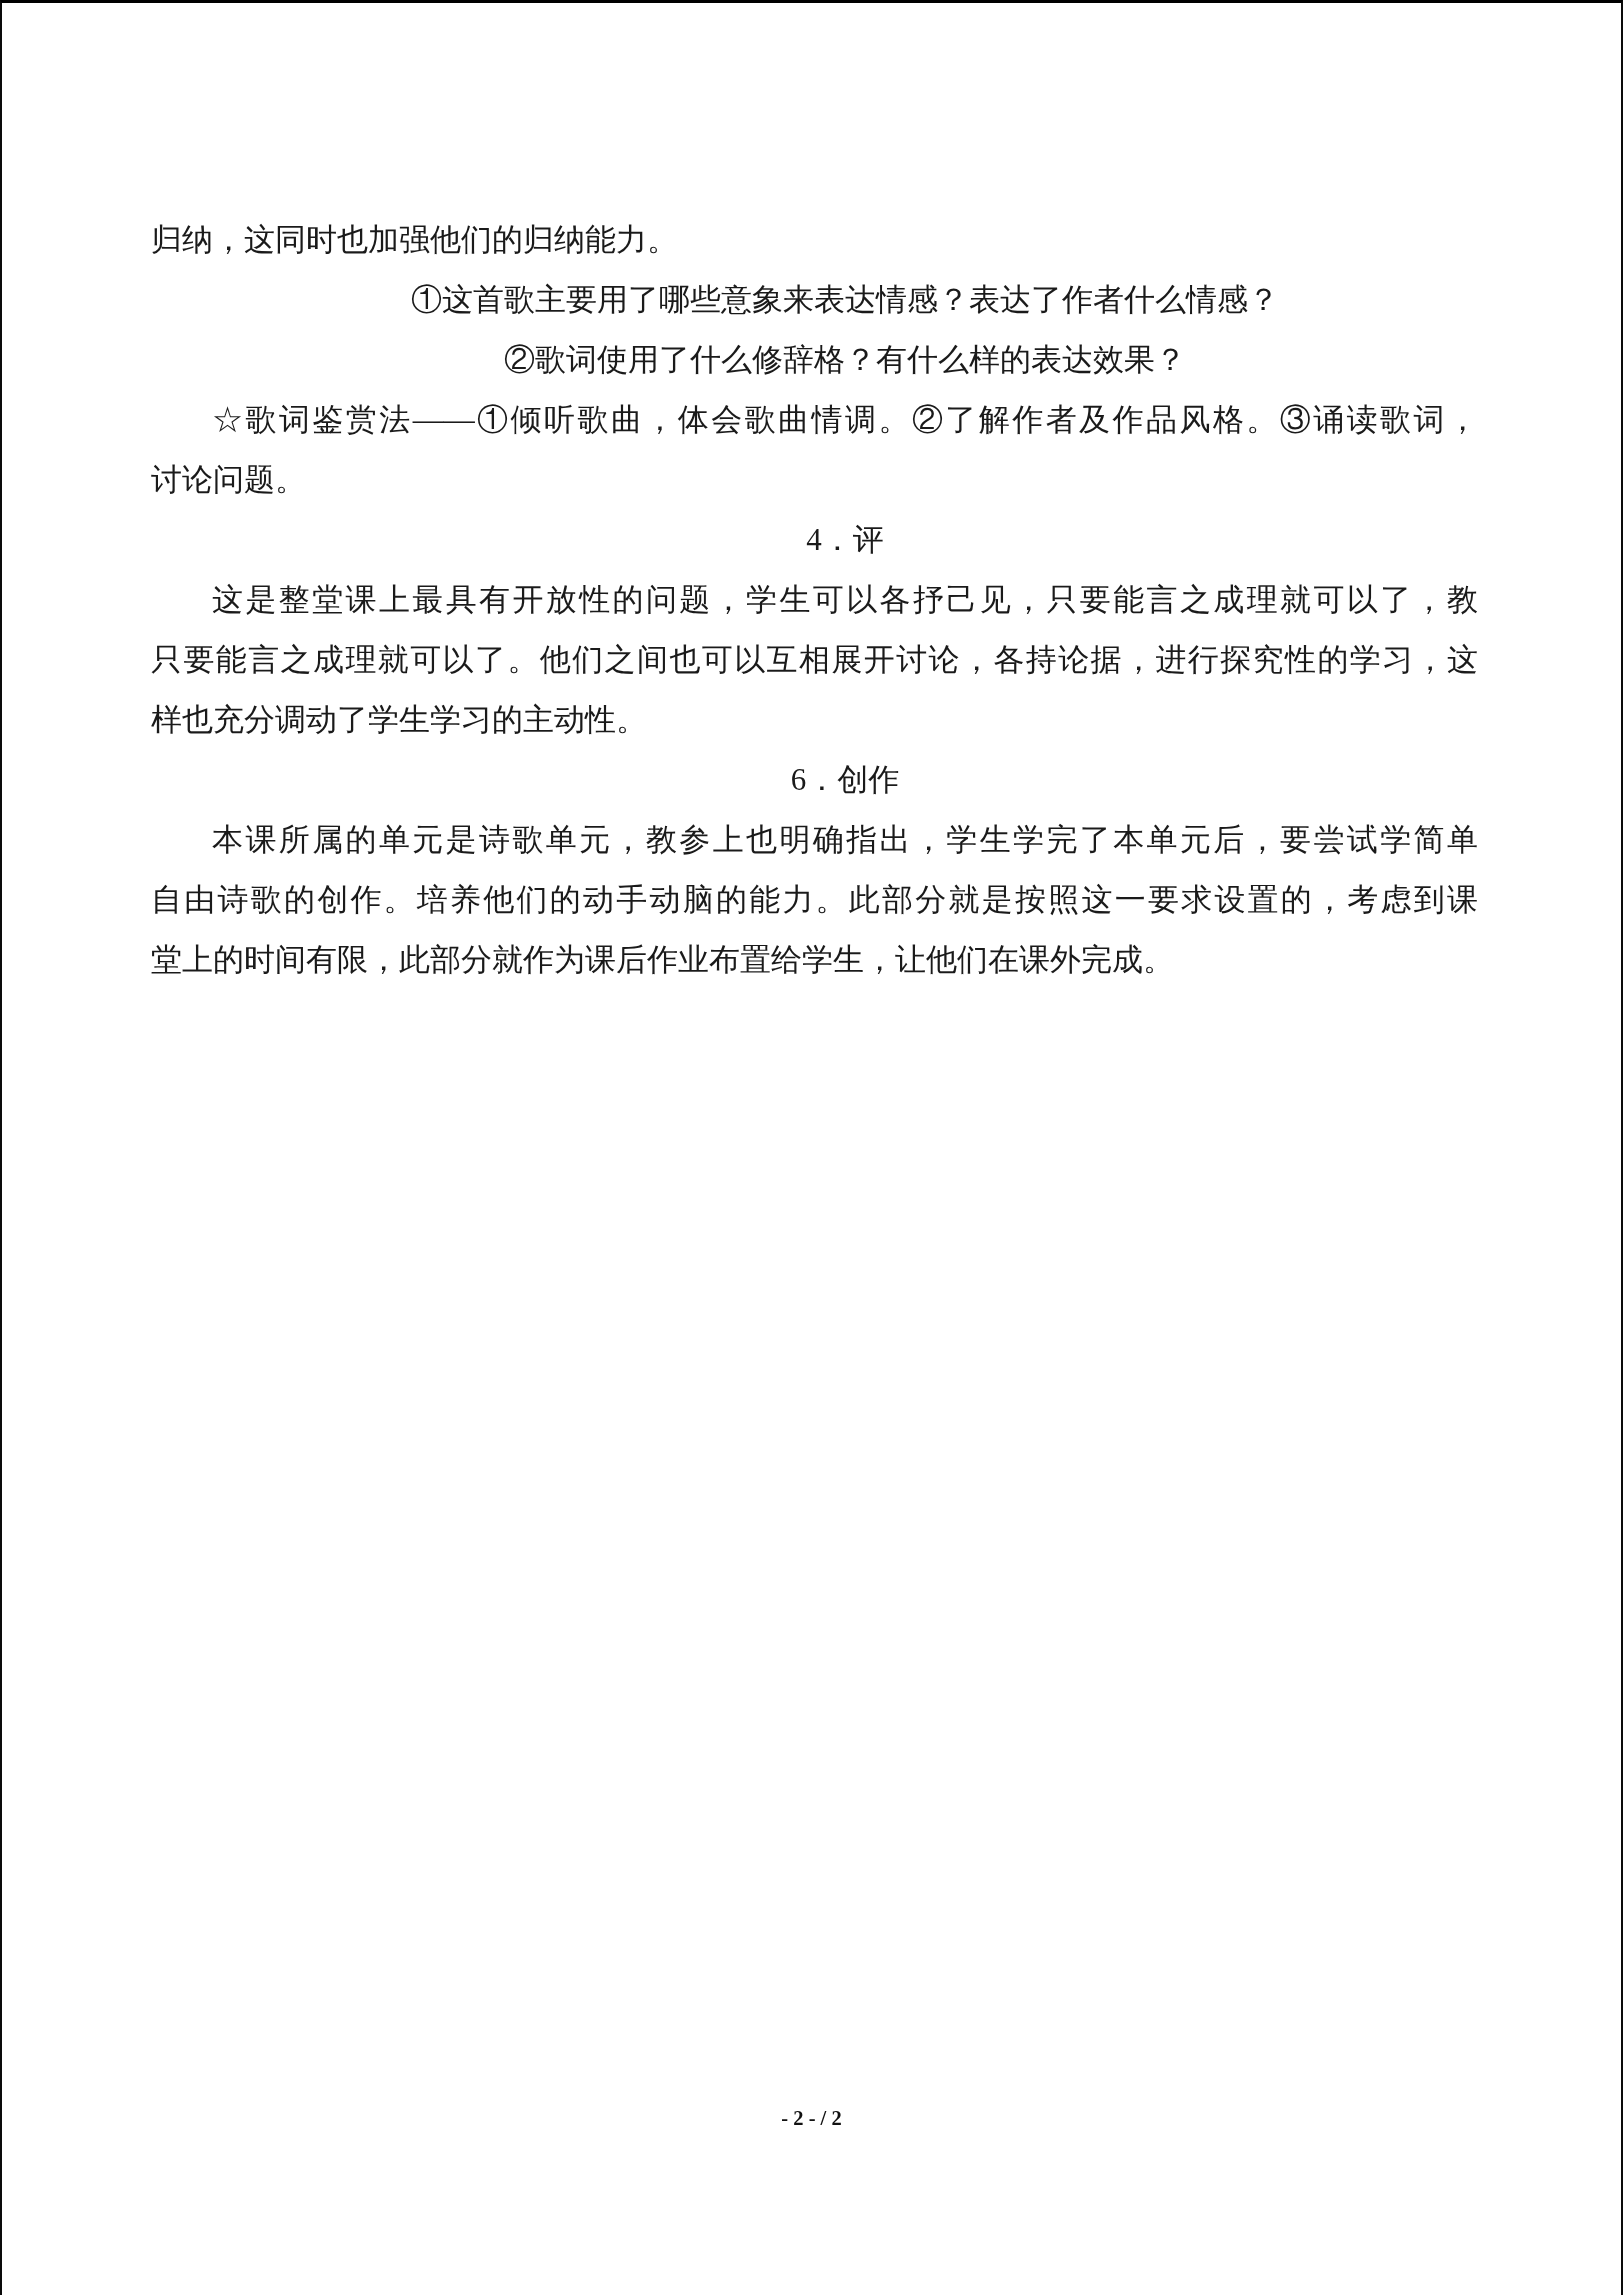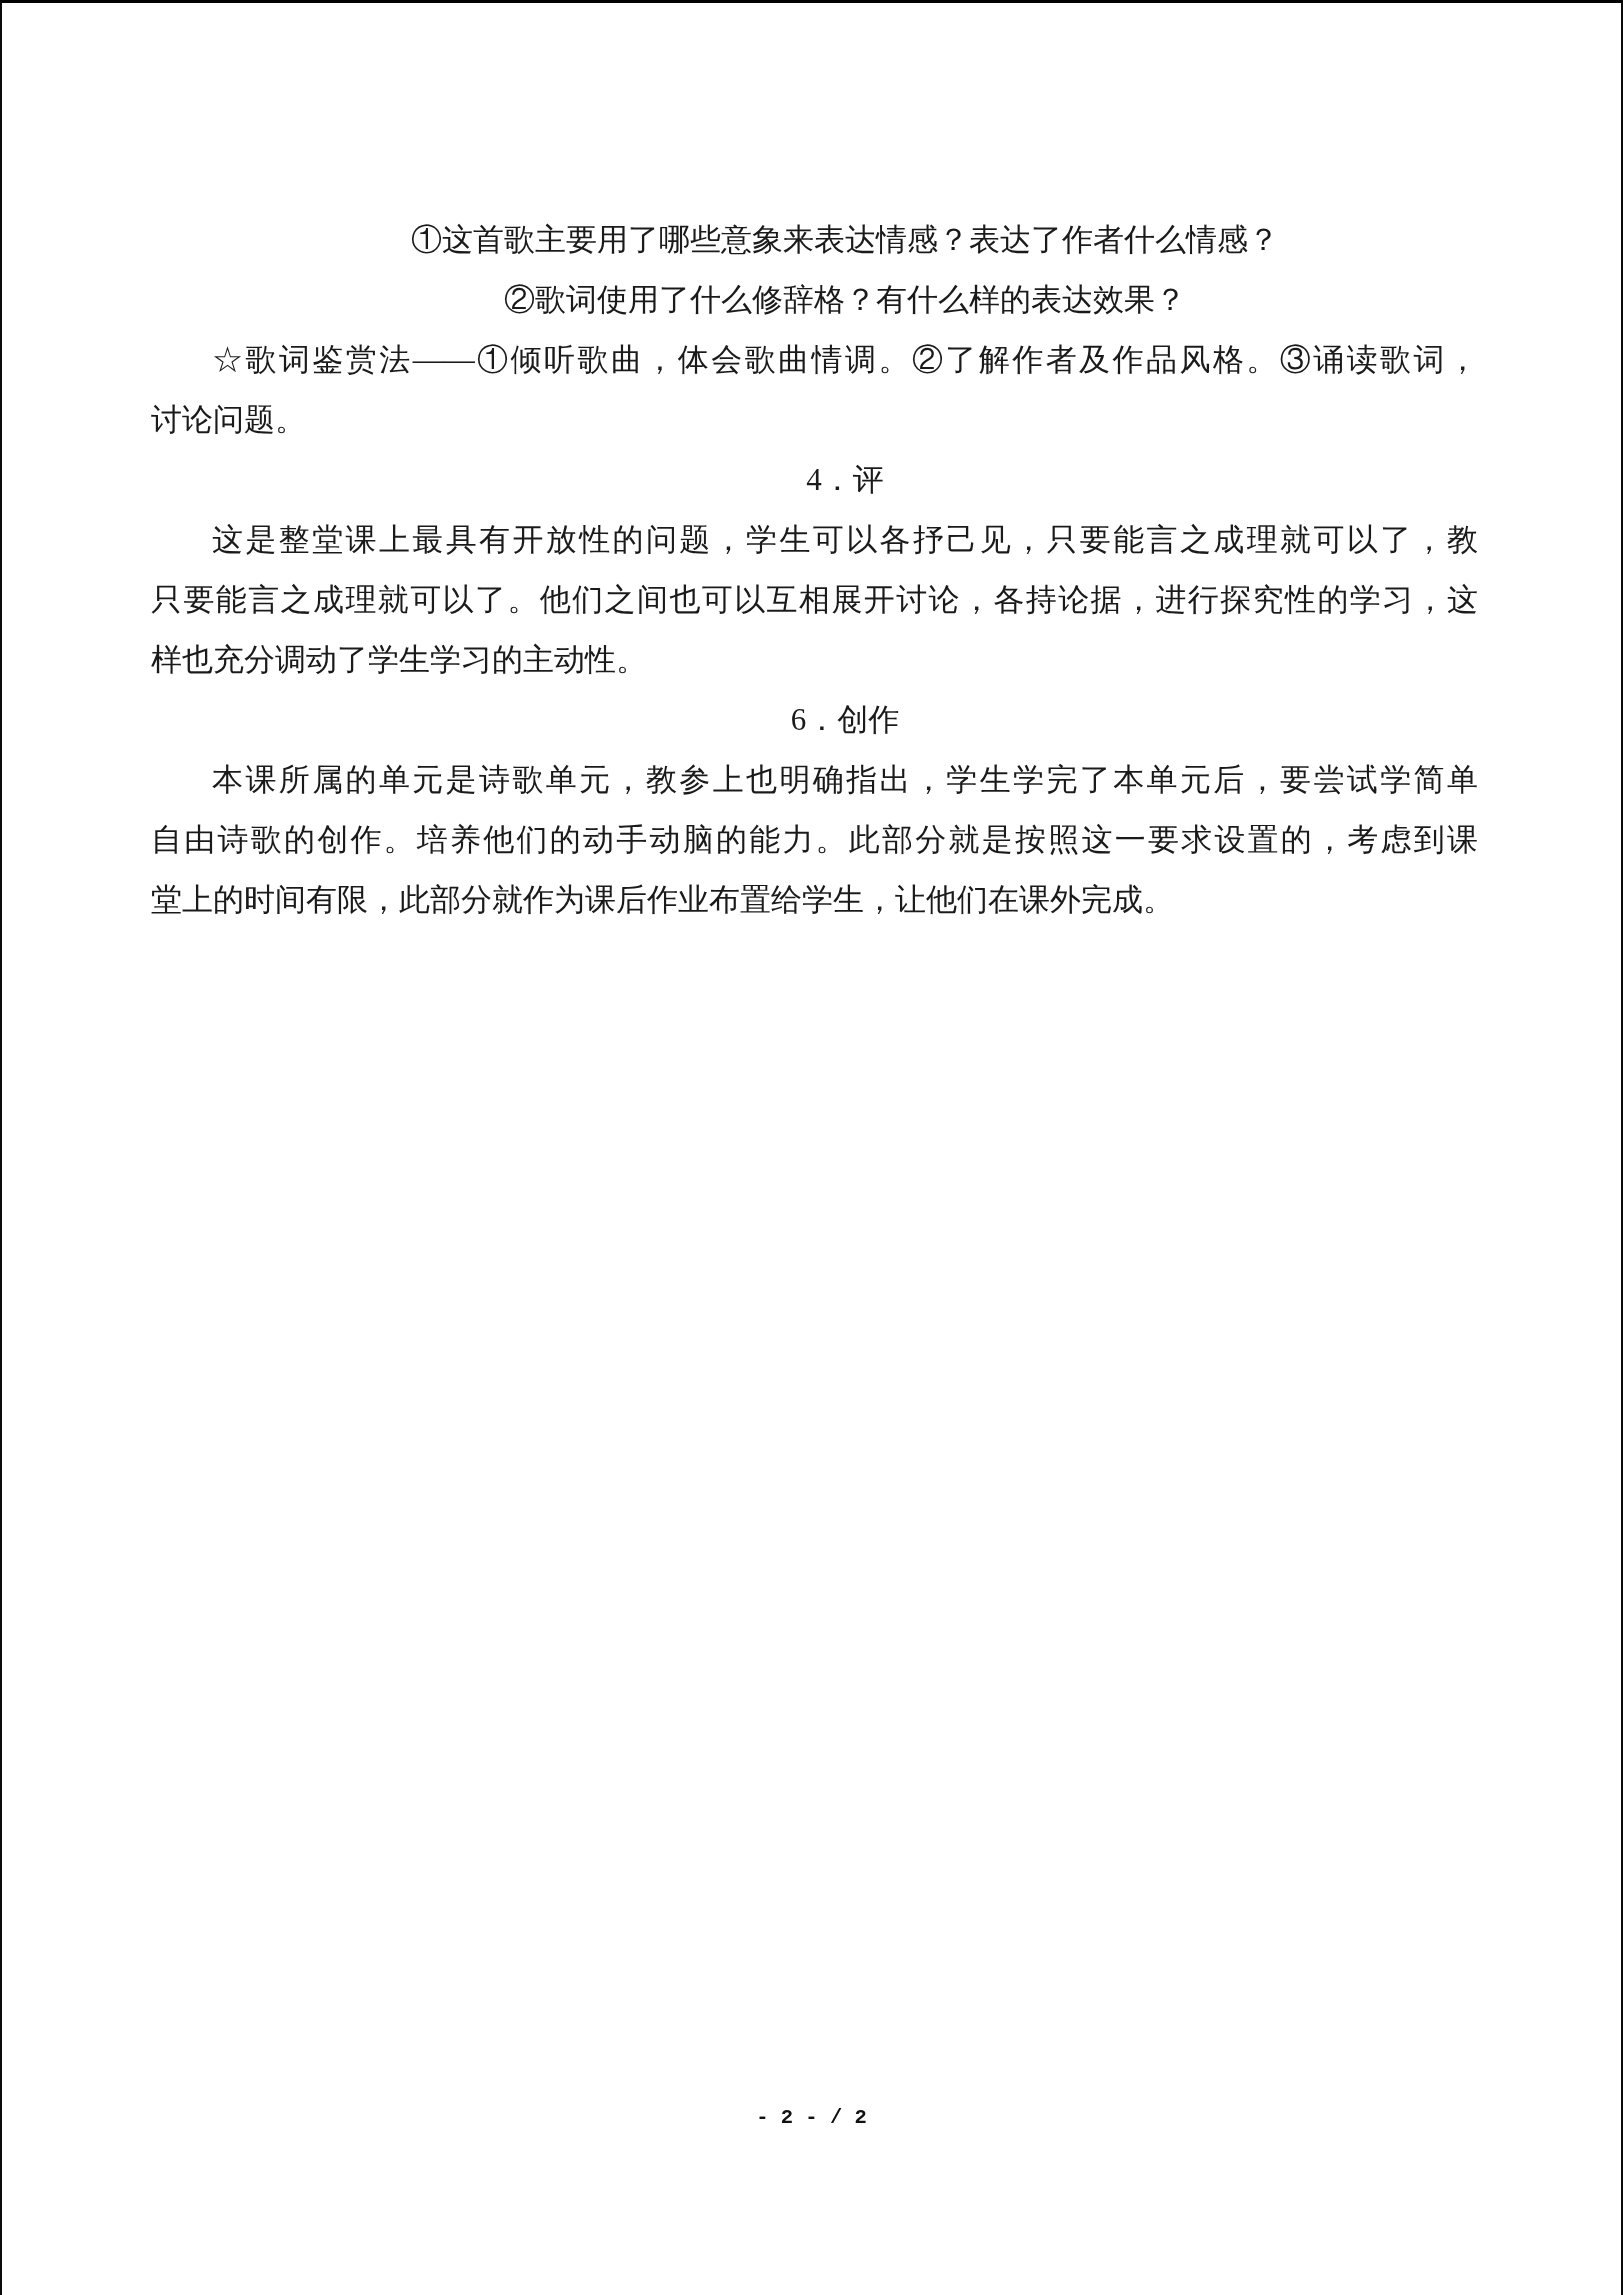--- a/index.html
+++ b/index.html
@@ -42,31 +42,32 @@
     text-justify: inter-character;
   }
   .footer {
     position: absolute;
     top: 2098px;
     left: 0;
     width: 100%;
     height: 34px;
     line-height: 34px;
     text-align: center;
-    font-family: Liberation Mono, monospace;
+    font-family: Liberation Serif, serif;
     font-weight: bold;
     font-size: 20.5px;
     color: #111111;
   }
 </style>
 </head>
 <body>
 
 <div class="page">
   <div class="content">
+    <div class="line">归纳，这同时也加强他们的归纳能力。</div>
     <div class="line indent">①这首歌主要用了哪些意象来表达情感？表达了作者什么情感？</div>
     <div class="line indent">②歌词使用了什么修辞格？有什么样的表达效果？</div>
     <div class="line indent fill">☆歌词鉴赏法——①倾听歌曲，体会歌曲情调。②了解作者及作品风格。③诵读歌词，</div>
     <div class="line">讨论问题。</div>
     <div class="line indent">4．评</div>
     <div class="line indent fill">这是整堂课上最具有开放性的问题，学生可以各抒己见，只要能言之成理就可以了，教</div>
     <div class="line fill">只要能言之成理就可以了。他们之间也可以互相展开讨论，各持论据，进行探究性的学习，这</div>
     <div class="line">样也充分调动了学生学习的主动性。</div>
     <div class="line indent">6．创作</div>
     <div class="line indent fill">本课所属的单元是诗歌单元，教参上也明确指出，学生学完了本单元后，要尝试学简单</div>

